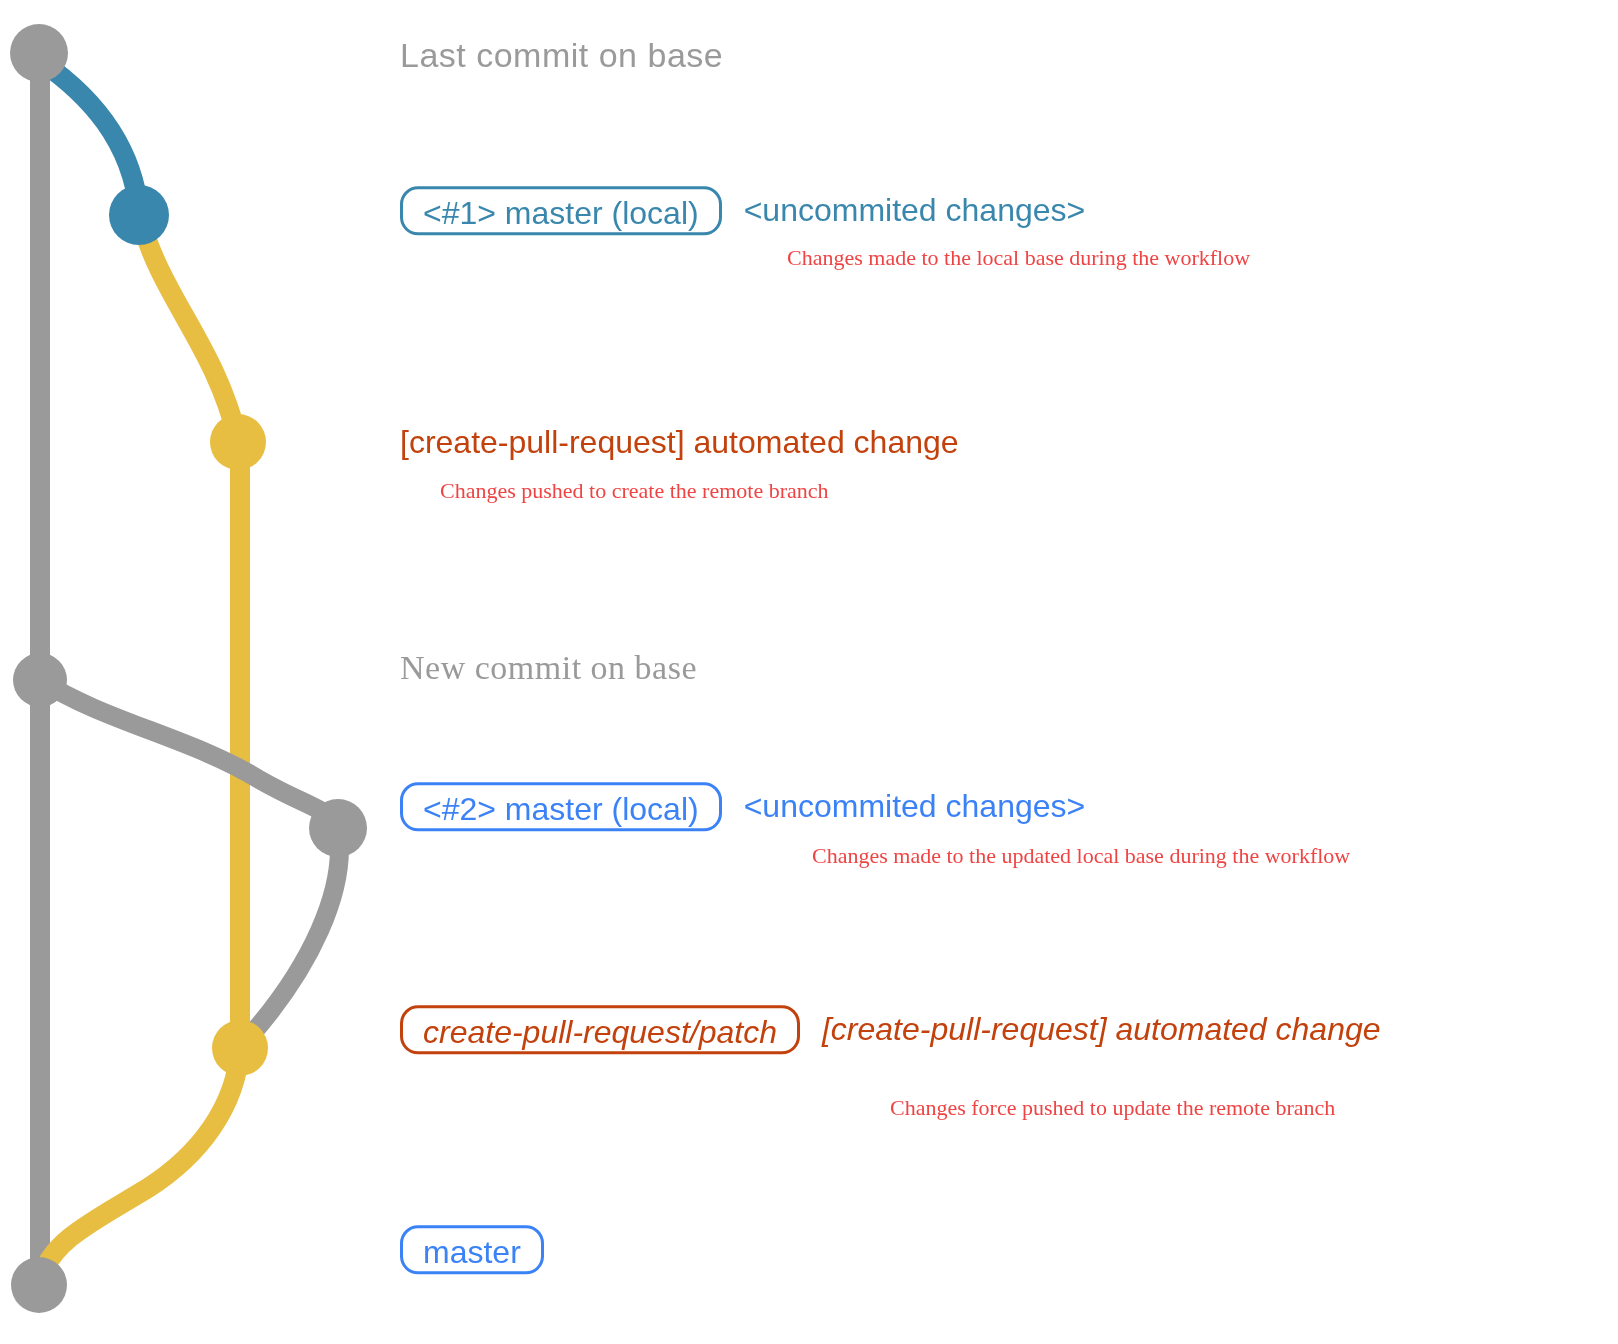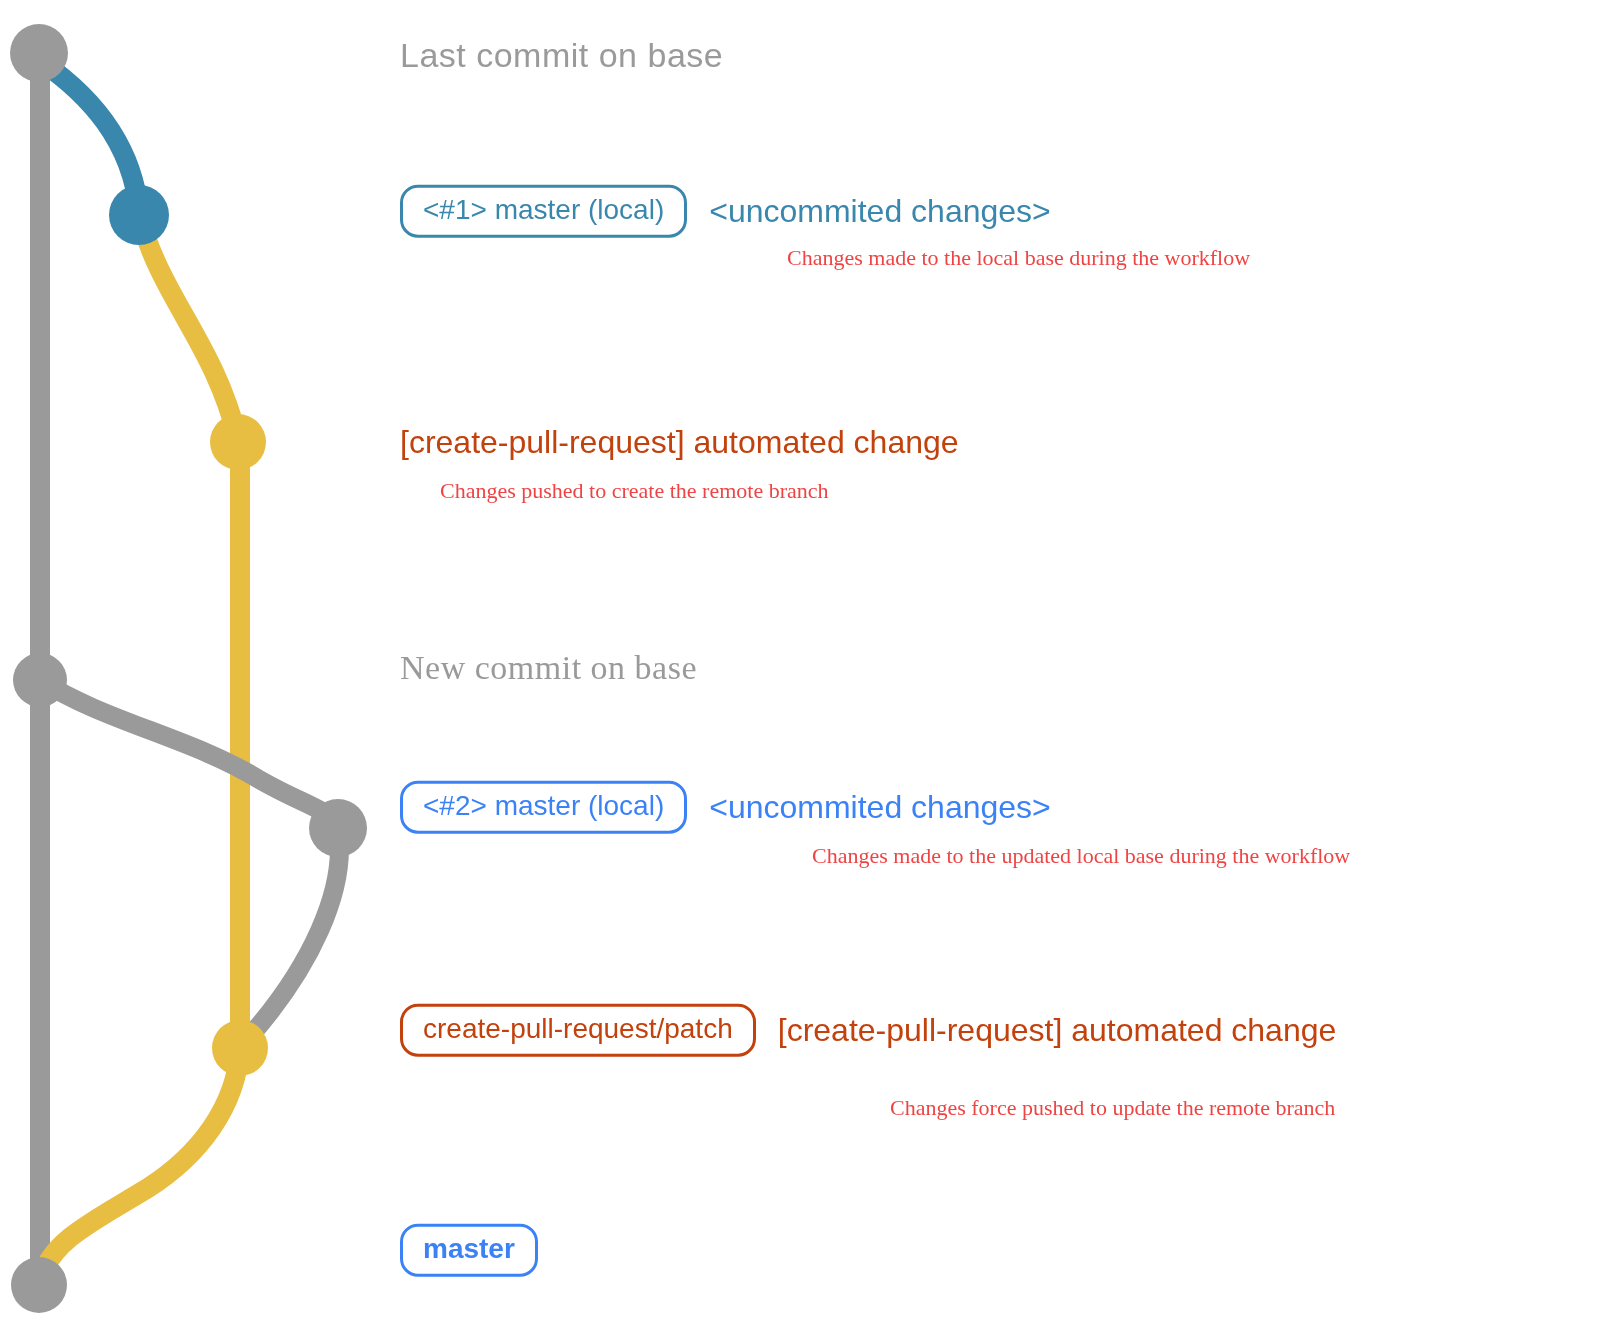--- a/index.html
+++ b/index.html
@@ -22,22 +22,22 @@
   }
   .heading{
     font-size:34px;
     color:#9A9A9A;
     letter-spacing:0.5px;
   }
   .badge{
     display:inline-block;
     border:3px solid currentColor;
     border-radius:18px;
-    padding:5px 20px 8px 20px;
-    font-size:28px;
+    padding:5px 20px 0 20px;
+    font-size:32px;
     line-height:1.2;
   }
   .msg{font-size:32px;}
   .blue{color:#3A87AD;}
   .gray{color:#3b82f6;}
   .yellow{color:#c2410c;}
   .detail{
     position:absolute;
     transform:translateY(-50%);
     font-family:"Liberation Serif", serif;
@@ -94,23 +94,23 @@
   <div class="row" style="left:400px;top:668px;font-family:Liberation Serif, serif;">
     <span class="heading">New commit on base</span>
   </div>
 
   <div class="row" style="left:400px;top:807px;">
     <span class="badge gray">&lt;#2&gt; master (local)</span>
     <span class="msg gray">&lt;uncommited changes&gt;</span>
   </div>
   <div class="detail" style="left:812px;top:856px;">Changes made to the updated local base during the workflow</div>
 
-  <div class="row" style="left:400px;top:1030px;">
+  <div class="row" style="left:400px;top:1030px;font-style:italic;">
     <span class="badge yellow">create-pull-request/patch</span>
     <span class="msg yellow">[create-pull-request] automated change</span>
   </div>
   <div class="detail" style="left:890px;top:1079px;margin-top:29px;">Changes force pushed to update the remote branch</div>
 
-  <div class="row" style="left:400px;top:1250px;font-weight:bold;">
+  <div class="row" style="left:400px;top:1250px;">
     <span class="badge gray">master</span>
   </div>
 
 </div>
 
 </body></html>

